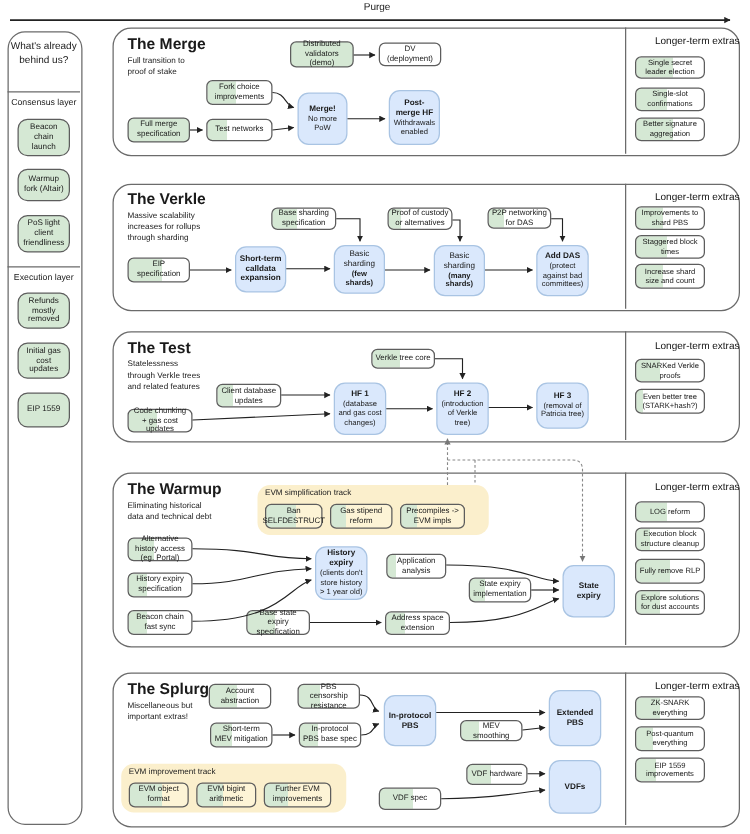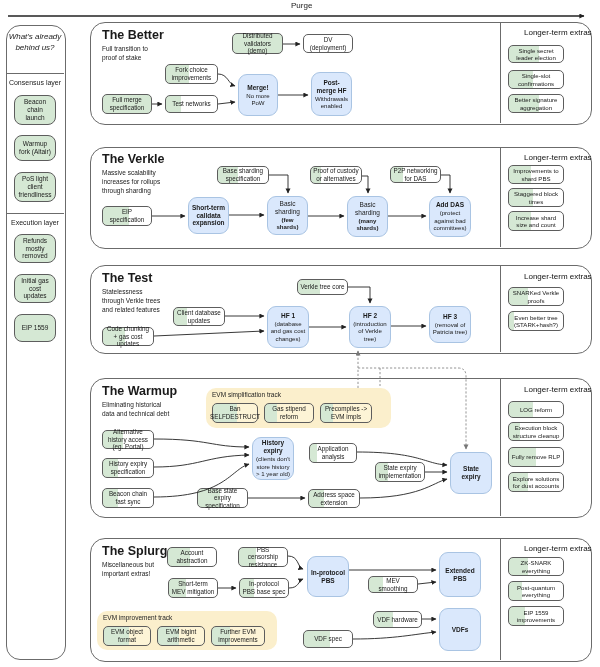--- a/index.html
+++ b/index.html
@@ -30,21 +30,21 @@
   svg.overlay{position:absolute;left:0;top:0;z-index:4;pointer-events:none;}
 </style>
 </head>
 <body>
 
 <div id="stage">
 
   <div class="time-label" style="left:291px;top:1px;">Purge</div>
 
   <div class="sb" style="left:6px;top:25px;width:58px;height:633px;"></div>
-  <div class="sb-header" style="left:8px;top:32px;width:54px;font-style:italic;">What's already behind us?</div>
+  <div class="sb-header" style="left:8px;top:32px;width:54px;">What's already behind us?</div>
   <div class="hdiv" style="left:6px;top:73px;width:58px;"></div>
   <div class="sb-label" style="left:6px;top:79px;width:58px;">Consensus layer</div>
   <div class="box sbox" style="left: 14px; top: 95px; width: 42px; height: 30px; background: rgb(213, 232, 212);">Beacon chain launch</div>
   <div class="box sbox" style="left: 14px; top: 135px; width: 42px; height: 26px; background: rgb(213, 232, 212);">Warmup fork (Altair)</div>
   <div class="box sbox" style="left: 14px; top: 172px; width: 42px; height: 30px; background: rgb(213, 232, 212);">PoS light client friendliness</div>
   <div class="hdiv" style="left:6px;top:213px;width:58px;"></div>
   <div class="sb-label" style="left:6px;top:219px;width:58px;">Execution layer</div>
   <div class="box sbox" style="left: 14px; top: 234px; width: 42px; height: 29px; background: rgb(213, 232, 212);">Refunds mostly removed</div>
   <div class="box sbox" style="left: 14px; top: 274px; width: 42px; height: 29px; background: rgb(213, 232, 212);">Initial gas cost updates</div>
   <div class="box sbox" style="left: 14px; top: 314px; width: 42px; height: 28px; background: rgb(213, 232, 212);">EIP 1559</div>
@@ -53,21 +53,21 @@
   <div class="vdiv" style="left:500px;top:22px;height:101px;"></div>
   <div class="sec" style="left:90px;top:147px;width:500px;height:100px;"></div>
   <div class="vdiv" style="left:500px;top:147px;height:100px;"></div>
   <div class="sec" style="left:90px;top:265px;width:500px;height:87px;"></div>
   <div class="vdiv" style="left:500px;top:265px;height:87px;"></div>
   <div class="sec" style="left:90px;top:378px;width:500px;height:138px;"></div>
   <div class="vdiv" style="left:500px;top:378px;height:138px;"></div>
   <div class="sec" style="left:90px;top:538px;width:500px;height:122px;"></div>
   <div class="vdiv" style="left:500px;top:538px;height:122px;"></div>
 
-  <div class="sec-title" style="left:102px;top:28px;">The Better</div>
+  <div class="sec-title" style="left:102px;top:28px;">The Merge</div>
   <div class="sec-sub" style="left:102px;top:45px;width:56px;">Full transition to proof of stake</div>
   <div class="box" style="left: 232px; top: 33px; width: 51px; height: 21px; background: rgb(213, 232, 212);">Distributed validators (demo)</div>
   <div class="box" style="left: 303px; top: 34px; width: 50px; height: 19px; background: linear-gradient(90deg, rgb(213, 232, 212) 0%, rgb(255, 255, 255) 0%);">DV (deployment)</div>
   <div class="box" style="left: 165px; top: 64px; width: 53px; height: 20px; background: linear-gradient(90deg, rgb(213, 232, 212) 45%, rgb(255, 255, 255) 45%);">Fork choice improvements</div>
   <div class="box" style="left: 102px; top: 94px; width: 50px; height: 20px; background: rgb(213, 232, 212);">Full merge specification</div>
   <div class="box" style="left: 165px; top: 95px; width: 53px; height: 18px; background: linear-gradient(90deg, rgb(213, 232, 212) 30%, rgb(255, 255, 255) 30%);">Test networks</div>
   <div class="box ms" style="left:238px;top:74px;width:40px;height:42px;">
     <span class="t">Merge!</span>
     <span class="s">No more PoW</span>
   </div>

